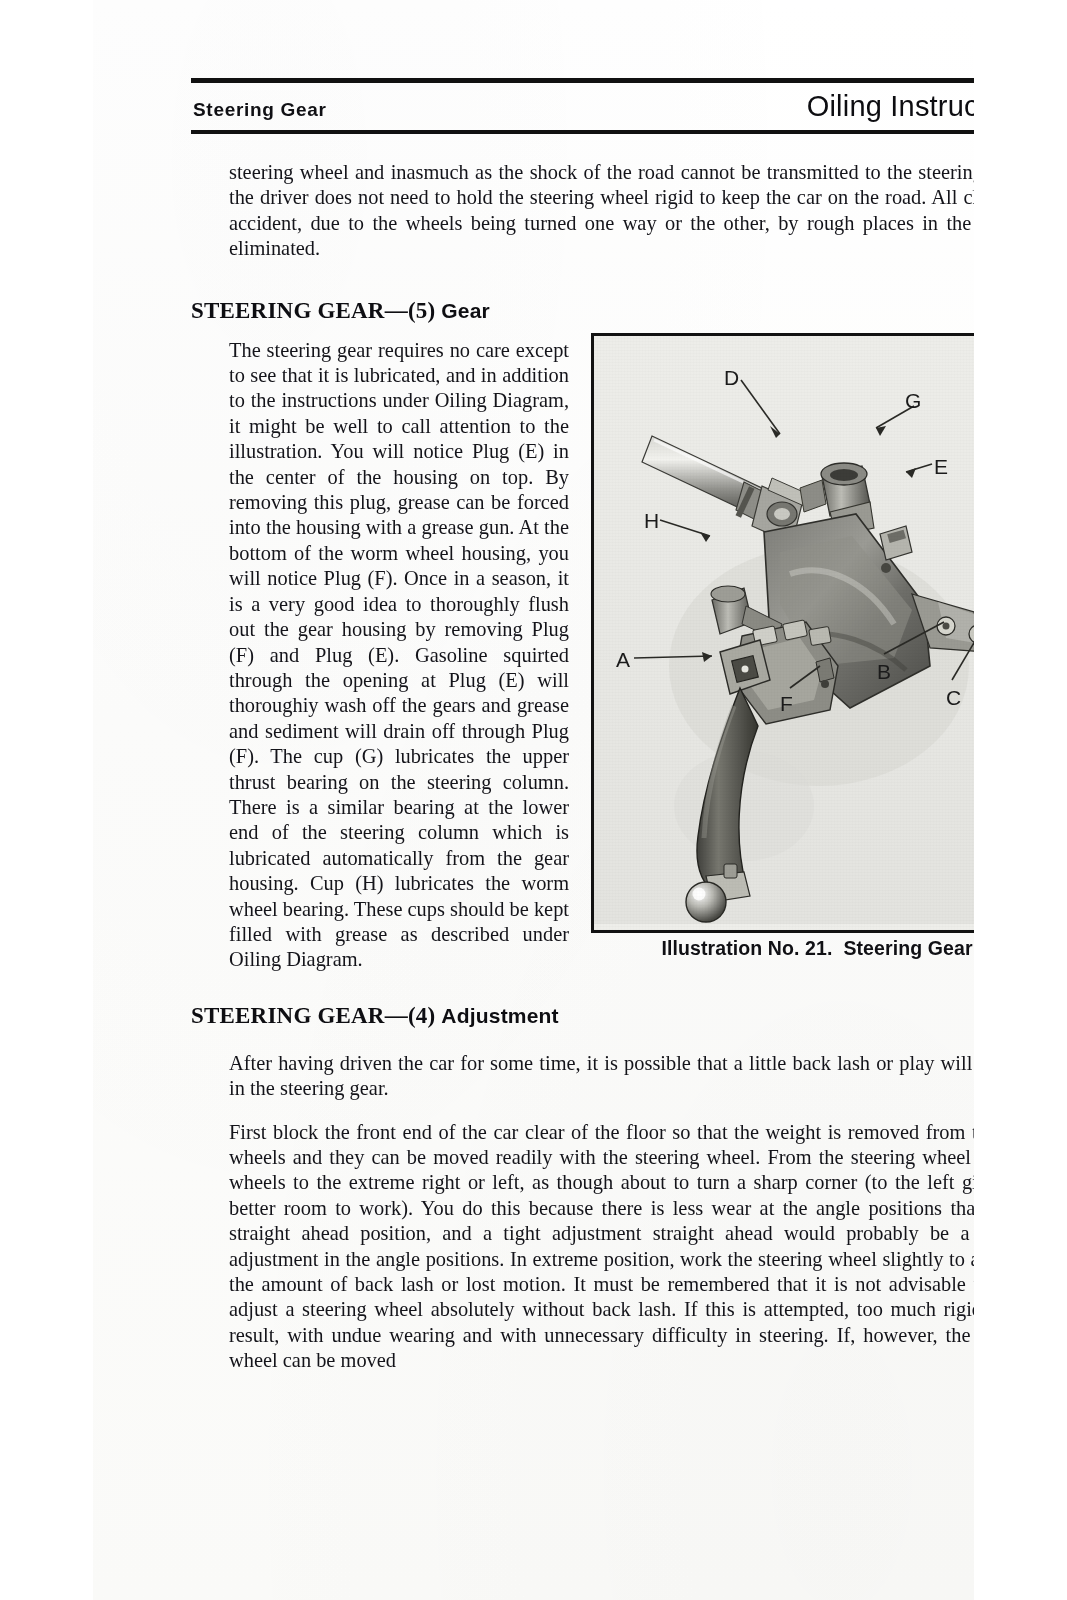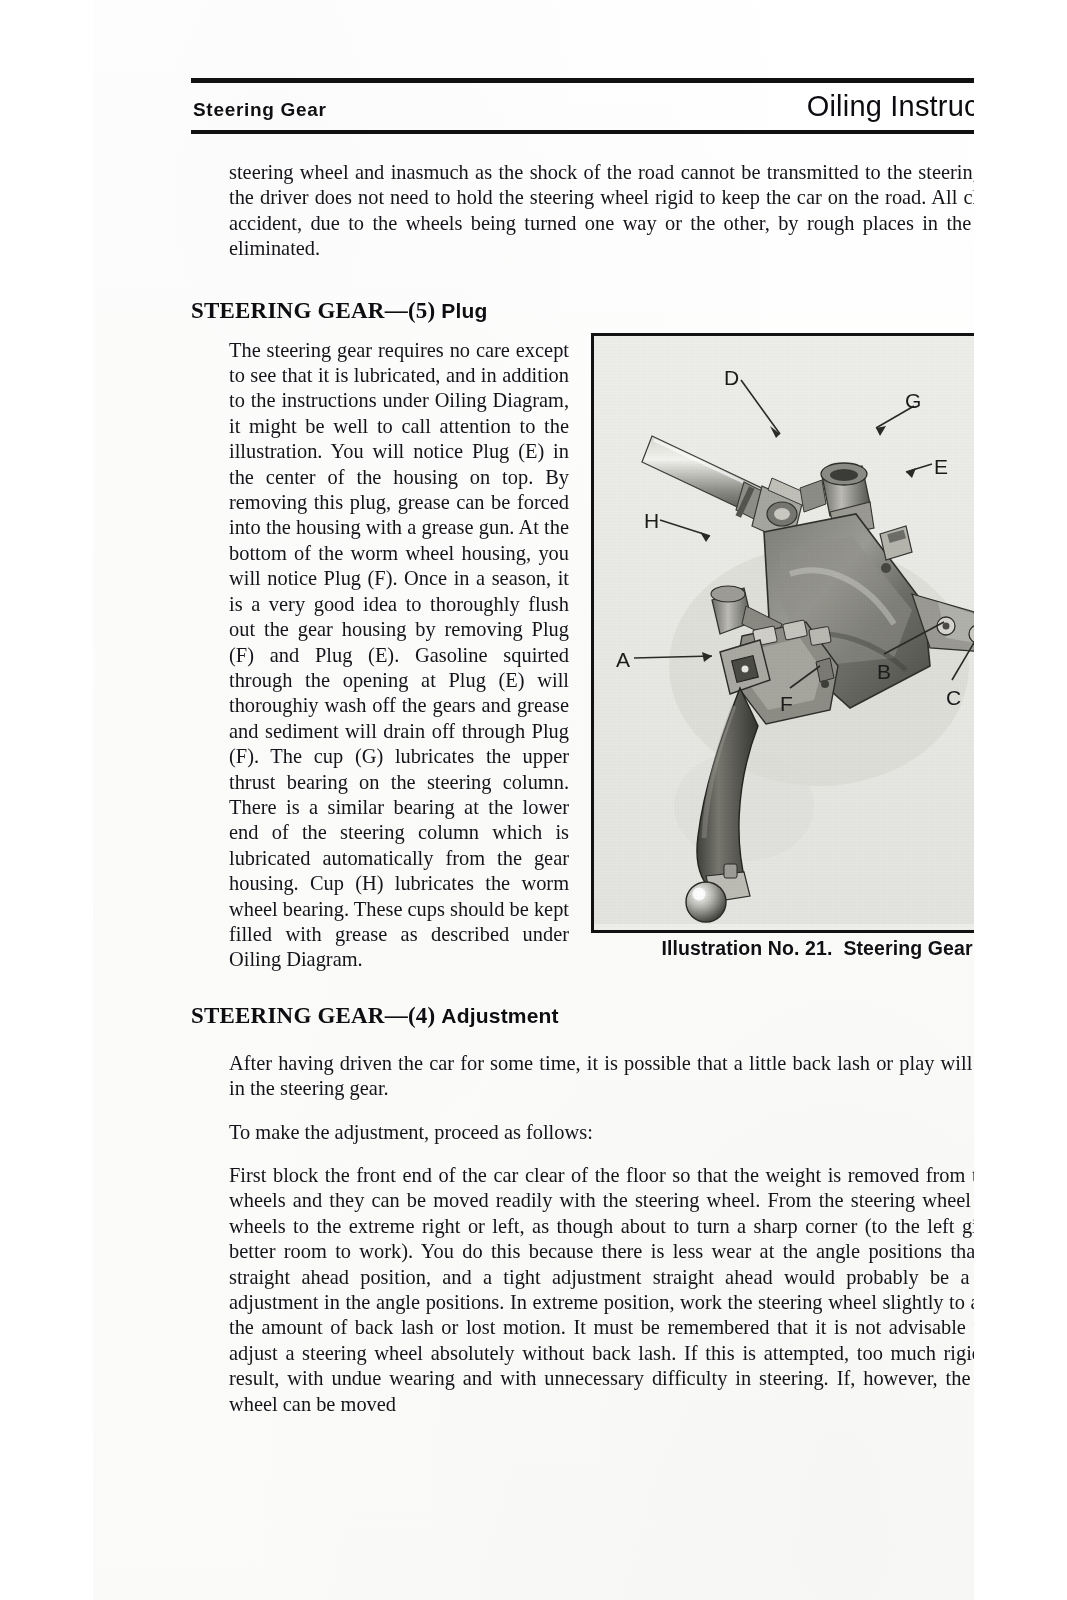--- a/index.html
+++ b/index.html
@@ -200,21 +200,21 @@
       <div class="runhead-row">
         <div class="runhead-left">Steering Gear</div>
         <div class="runhead-right">Oiling Instructions</div>
       </div>
       <div class="rule-bottom"></div>
     </div>
 
     <p class="body-text lead">steering wheel and inasmuch as the shock of the road cannot be transmitted to the steering wheel, the driver does not need to hold the steering wheel rigid to keep the car on the road.  All chance of accident, due to the wheels being turned one way or the other, by rough places in the road, is eliminated.</p>
 
     <h2 class="sec-head">
-      <span class="num">STEERING GEAR—(5)</span><span class="word">Plug</span>
+      <span class="num">STEERING GEAR—(5)</span><span class="word">Gear</span>
     </h2>
 
     <div class="figure">
       <div class="figure-frame">
         <div class="photo">
           <svg viewBox="0 0 440 588" width="440" height="588" preserveAspectRatio="none">
             <defs>
               <linearGradient id="bodyG" x1="0" y1="0" x2="1" y2="1">
                 <stop offset="0%" stop-color="#7e7e79"></stop>
                 <stop offset="38%" stop-color="#9b9b95"></stop>
@@ -383,20 +383,19 @@
     <p class="body-text wrap-col">The steering gear requires no care except to see that it is lubricated, and in addition to the instructions under Oiling Diagram, it might be well to call attention to the illustration. You will notice Plug (E) in the center of the housing on top.  By removing this plug, grease can be forced into the housing with a grease gun.  At the bottom of the worm wheel housing, you will notice Plug (F).  Once in a season, it is a very good idea to thoroughly flush out the gear housing by removing Plug (F) and Plug (E).  Gasoline squirted through the opening at Plug (E) will thoroughiy wash off the gears and grease and sediment will drain off through Plug (F).  The cup (G) lubricates the upper thrust bearing on the steering column.  There is a similar bearing at the lower end of the steering column which is lubricated automatically from the gear housing.  Cup (H) lubricates the worm wheel bearing.  These cups should be kept filled with grease as described under Oiling Diagram.</p>
 
     <div class="clearer"></div>
 
     <h2 class="sec-head" style="margin-top:30px;">
       <span class="num">STEERING GEAR—(4)</span><span class="word">Adjustment</span>
     </h2>
 
     <p class="body-text para">After having driven the car for some time, it is possible that a little back lash or play will develop in the steering gear.</p>
 
-    <p class="body-text para tight">To make the adjustment, proceed as follows:</p>
 
     <p class="body-text para tight">First block the front end of the car clear of the floor so that the weight is removed from the front wheels and they can be moved readily with the steering wheel.  From the steering wheel turn the wheels to the extreme right or left, as though about to turn a sharp corner (to the left gives you better room to work).  You do this because there is less wear at the angle positions than in the straight ahead position, and a tight adjustment straight ahead would probably be a binding adjustment in the angle positions.  In extreme position, work the steering wheel slightly to ascertain the amount of back lash or lost motion.   It must be remembered that it is not advisable to try to adjust a steering wheel absolutely without back lash.   If this is attempted, too much rigidity will result, with undue wearing and with unnecessary difficulty in steering.  If, however, the steering wheel can be moved</p>
 
     <div class="folio">46</div>
 
   </div>
 </div>
 
 </body></html>

